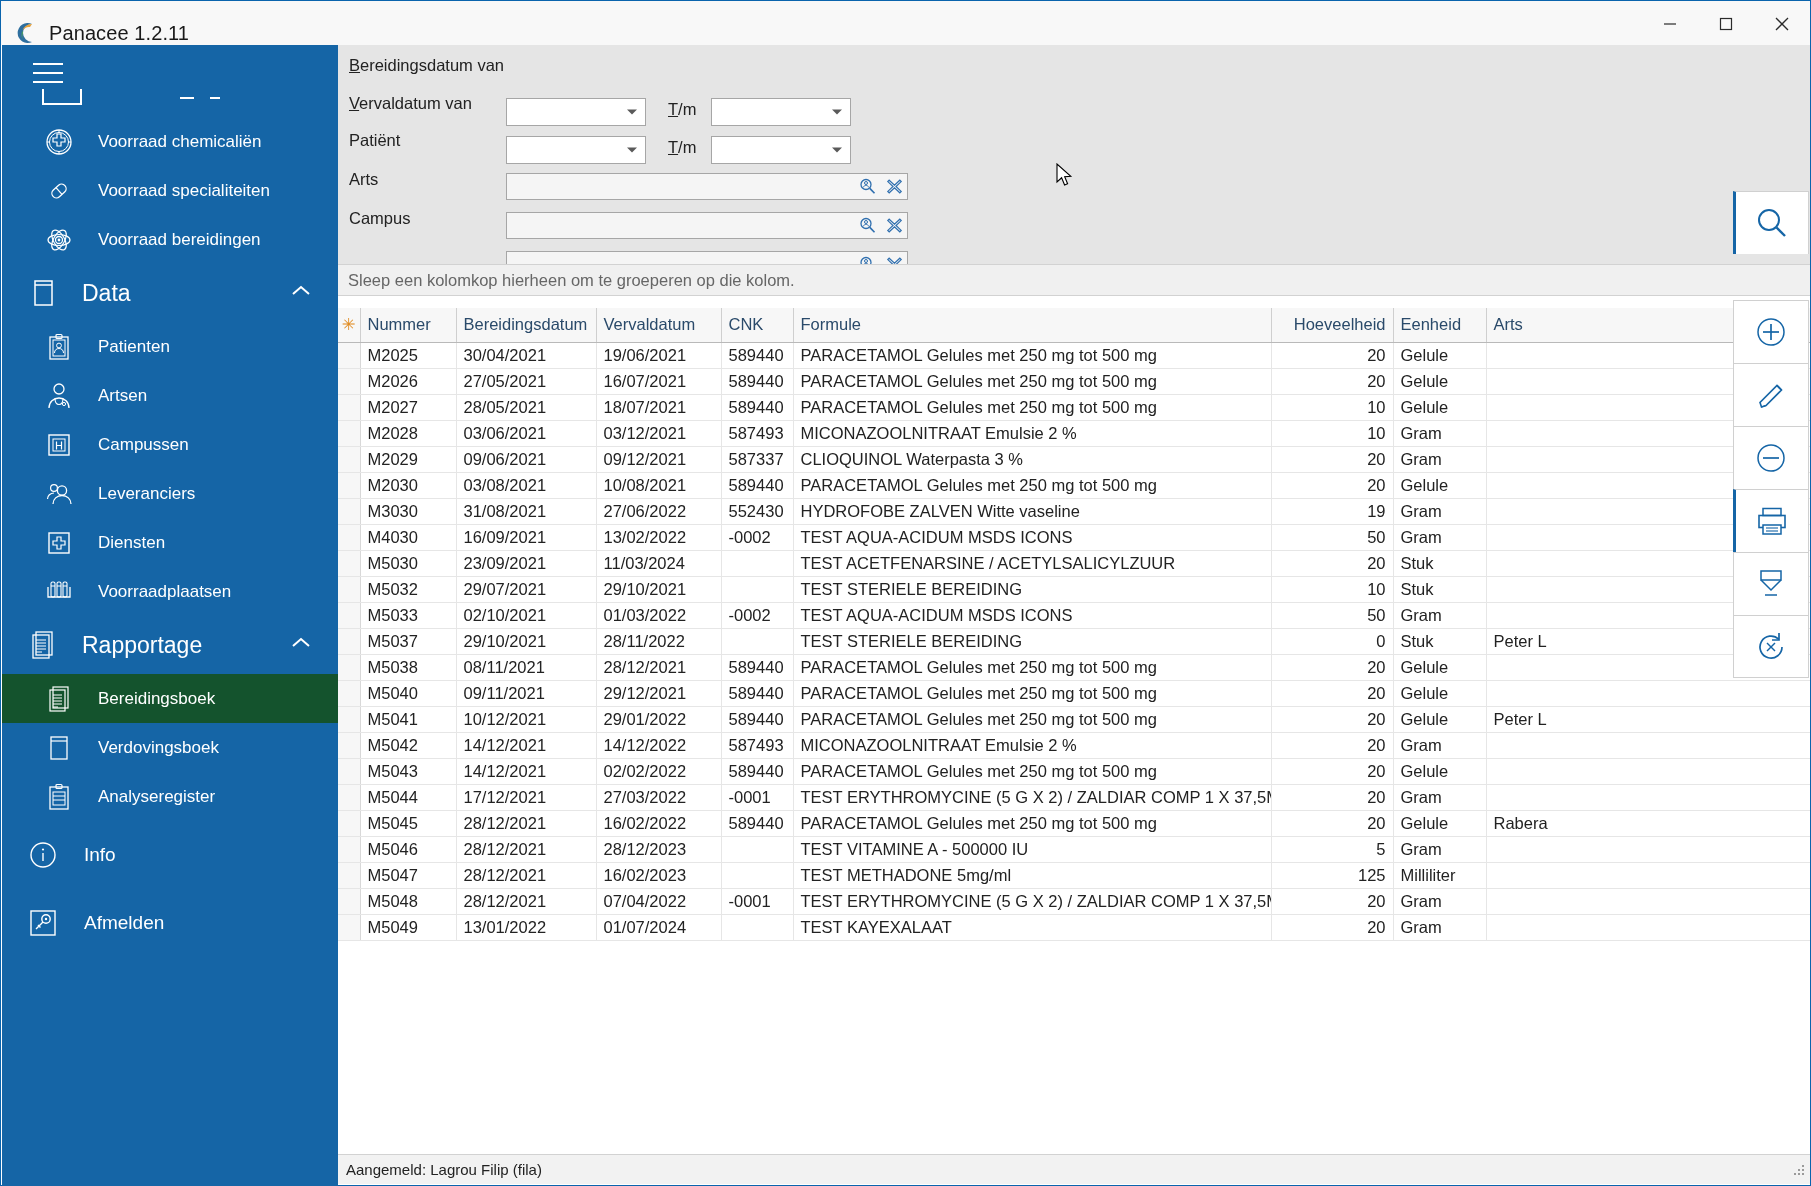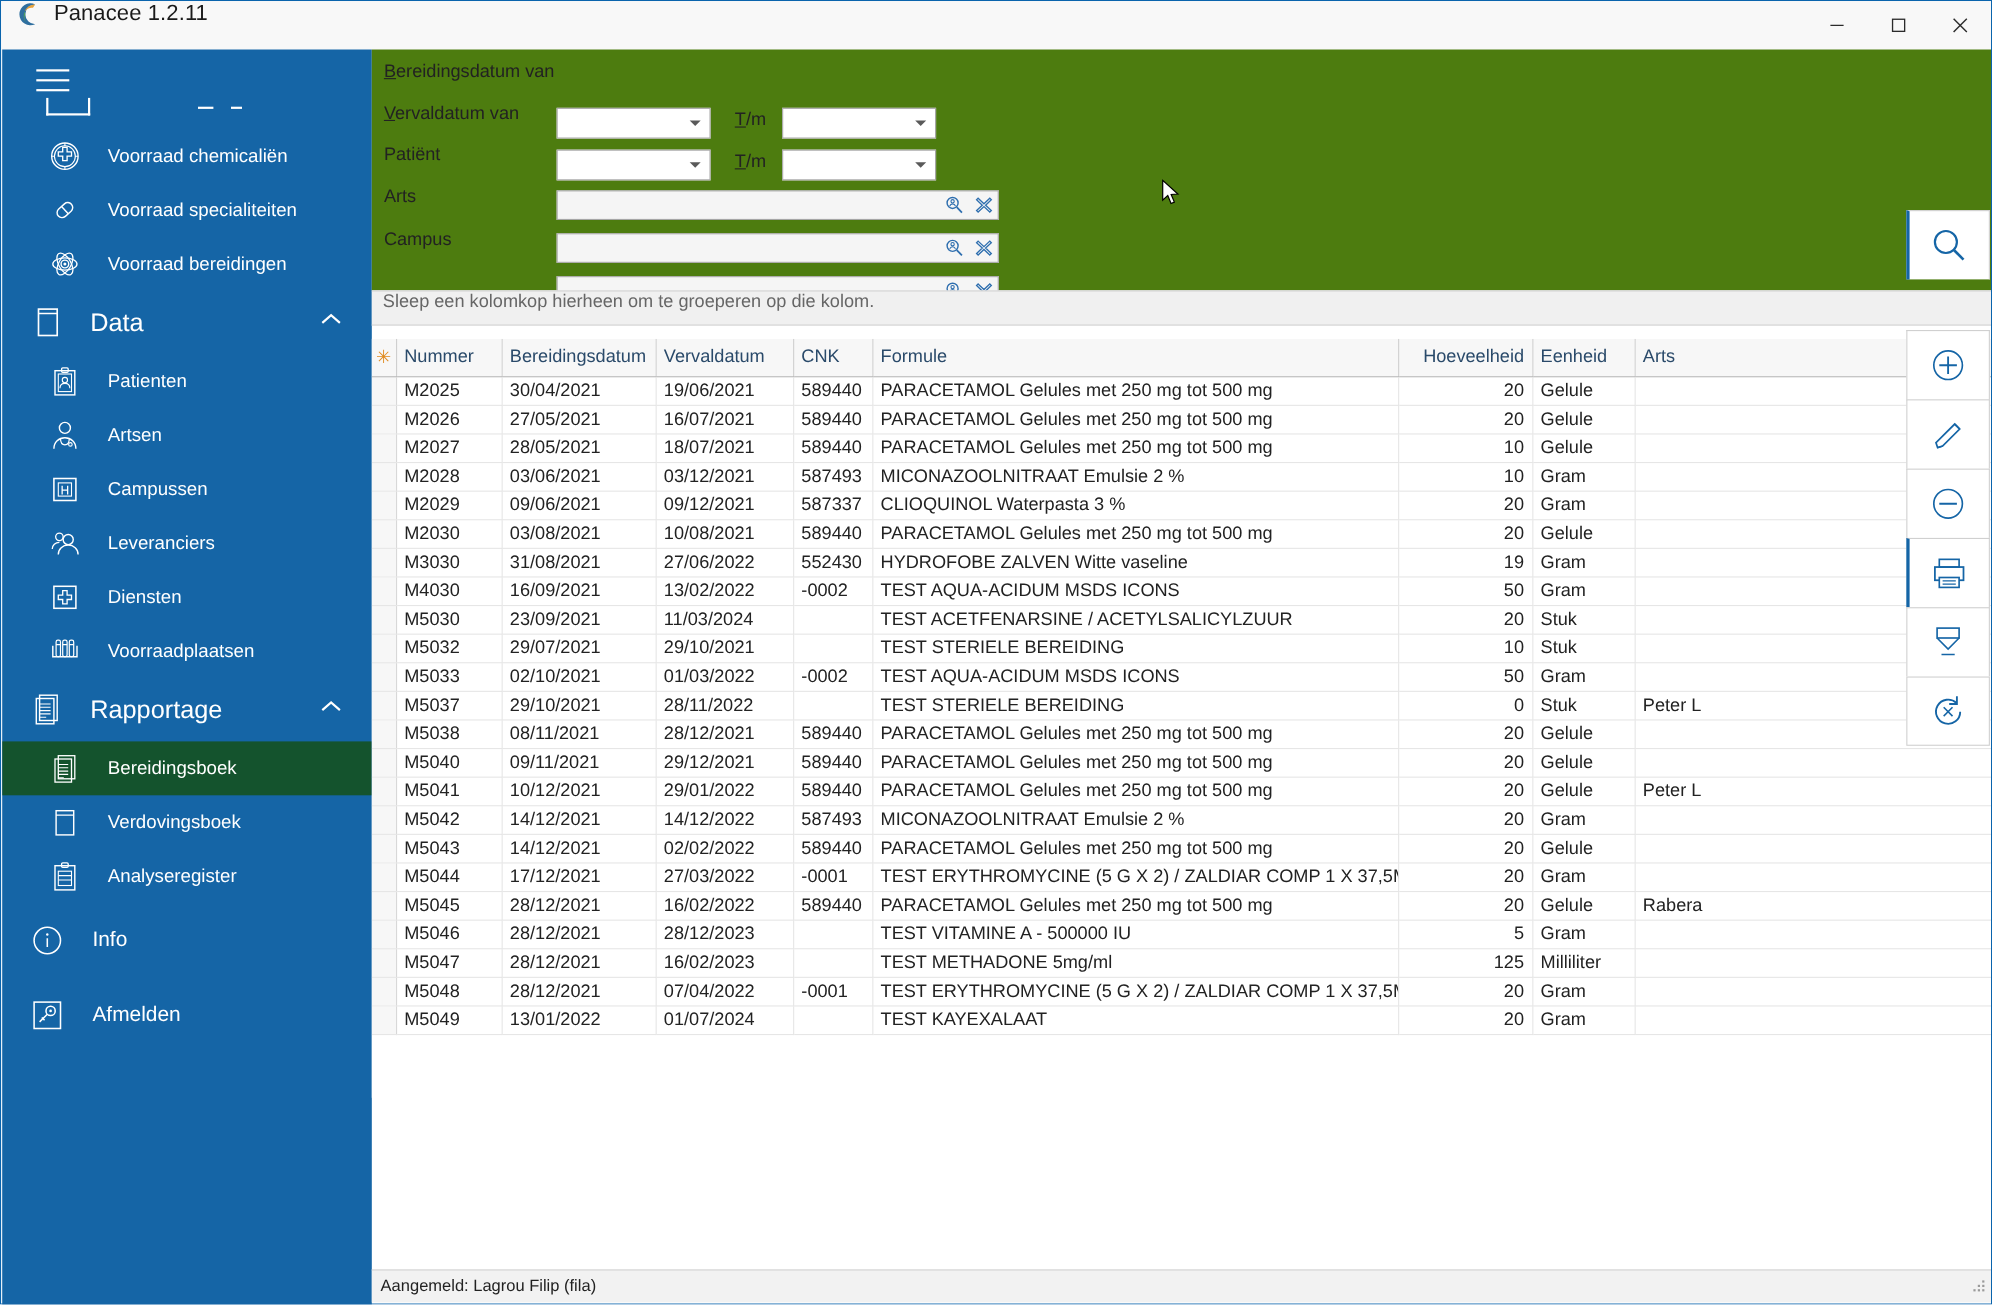--- a/index.html
+++ b/index.html
@@ -14,21 +14,21 @@
     width: 1811px; height: 1186px;
     border: 1px solid #0a64ad;
     background: #ffffff;
   }
 
   
   .titlebar {
     position: absolute; left: 0; top: 0;
     width: 1809px; height: 44px;
     background: #f8f8f8;
-    display: flex; align-items: flex-start;
+    display: flex; align-items: flex-end;
   }
   .titlebar-logo {
     margin-left: 12px; width: 24px; height: 24px;
     position: relative; flex: 0 0 auto;
   }
   .titlebar-logo svg { display: block; }
   .titlebar-title {
     margin-left: 12px;
     font-size: 20px; color: #1a1a1a; letter-spacing: .1px;
   }
@@ -92,21 +92,21 @@
   .nav-group .chev { position: absolute; right: 26px; top: 50%; transform: translateY(-50%); }
 
   .nav-bottom-item { display:flex; align-items:center; height: 56px; padding-left: 22px; }
   .nav-bottom-item .ico { width: 38px; height: 38px; flex:0 0 38px; display:flex; align-items:center; justify-content:center; }
   .nav-bottom-item .lbl { margin-left: 22px; font-size: 19px; }
 
   
   .filter-panel {
     position: absolute; left: 337px; top: 44px;
     width: 1472px; height: 219px;
-    background: #4d7c0f;
+    background: #e5e5e5;
   }
   .filter-row { position: absolute; display: flex; align-items: center; }
   .filter-label {
     font-size: 16.5px; color: #222; white-space: nowrap;
   }
   .filter-label u { text-decoration: underline; }
 
   .combo {
     width: 140px; height: 28px;
     background: #ffffff; border: 1px solid #a6a6a6;
@@ -133,21 +133,21 @@
   
   .cursor { position: absolute; left: 1055px; top: 162px; z-index: 50; pointer-events: none; }
 
   
   .group-panel {
     position: absolute; left: 337px; top: 263px;
     width: 1472px; height: 32px;
     background: #f0f0f0;
     border-top: 1px solid #d2d2d2;
     border-bottom: 1px solid #d2d2d2;
-    display: flex; 
+    display: flex; align-items: center;
   }
   .group-panel .txt { margin-left: 10px; font-size: 16.5px; color: #666; }
 
   
   .grid-wrap {
     position: absolute; left: 337px; top: 307px;
     width: 1472px; height: 690px;
     overflow: hidden;
     background: #fff;
   }

